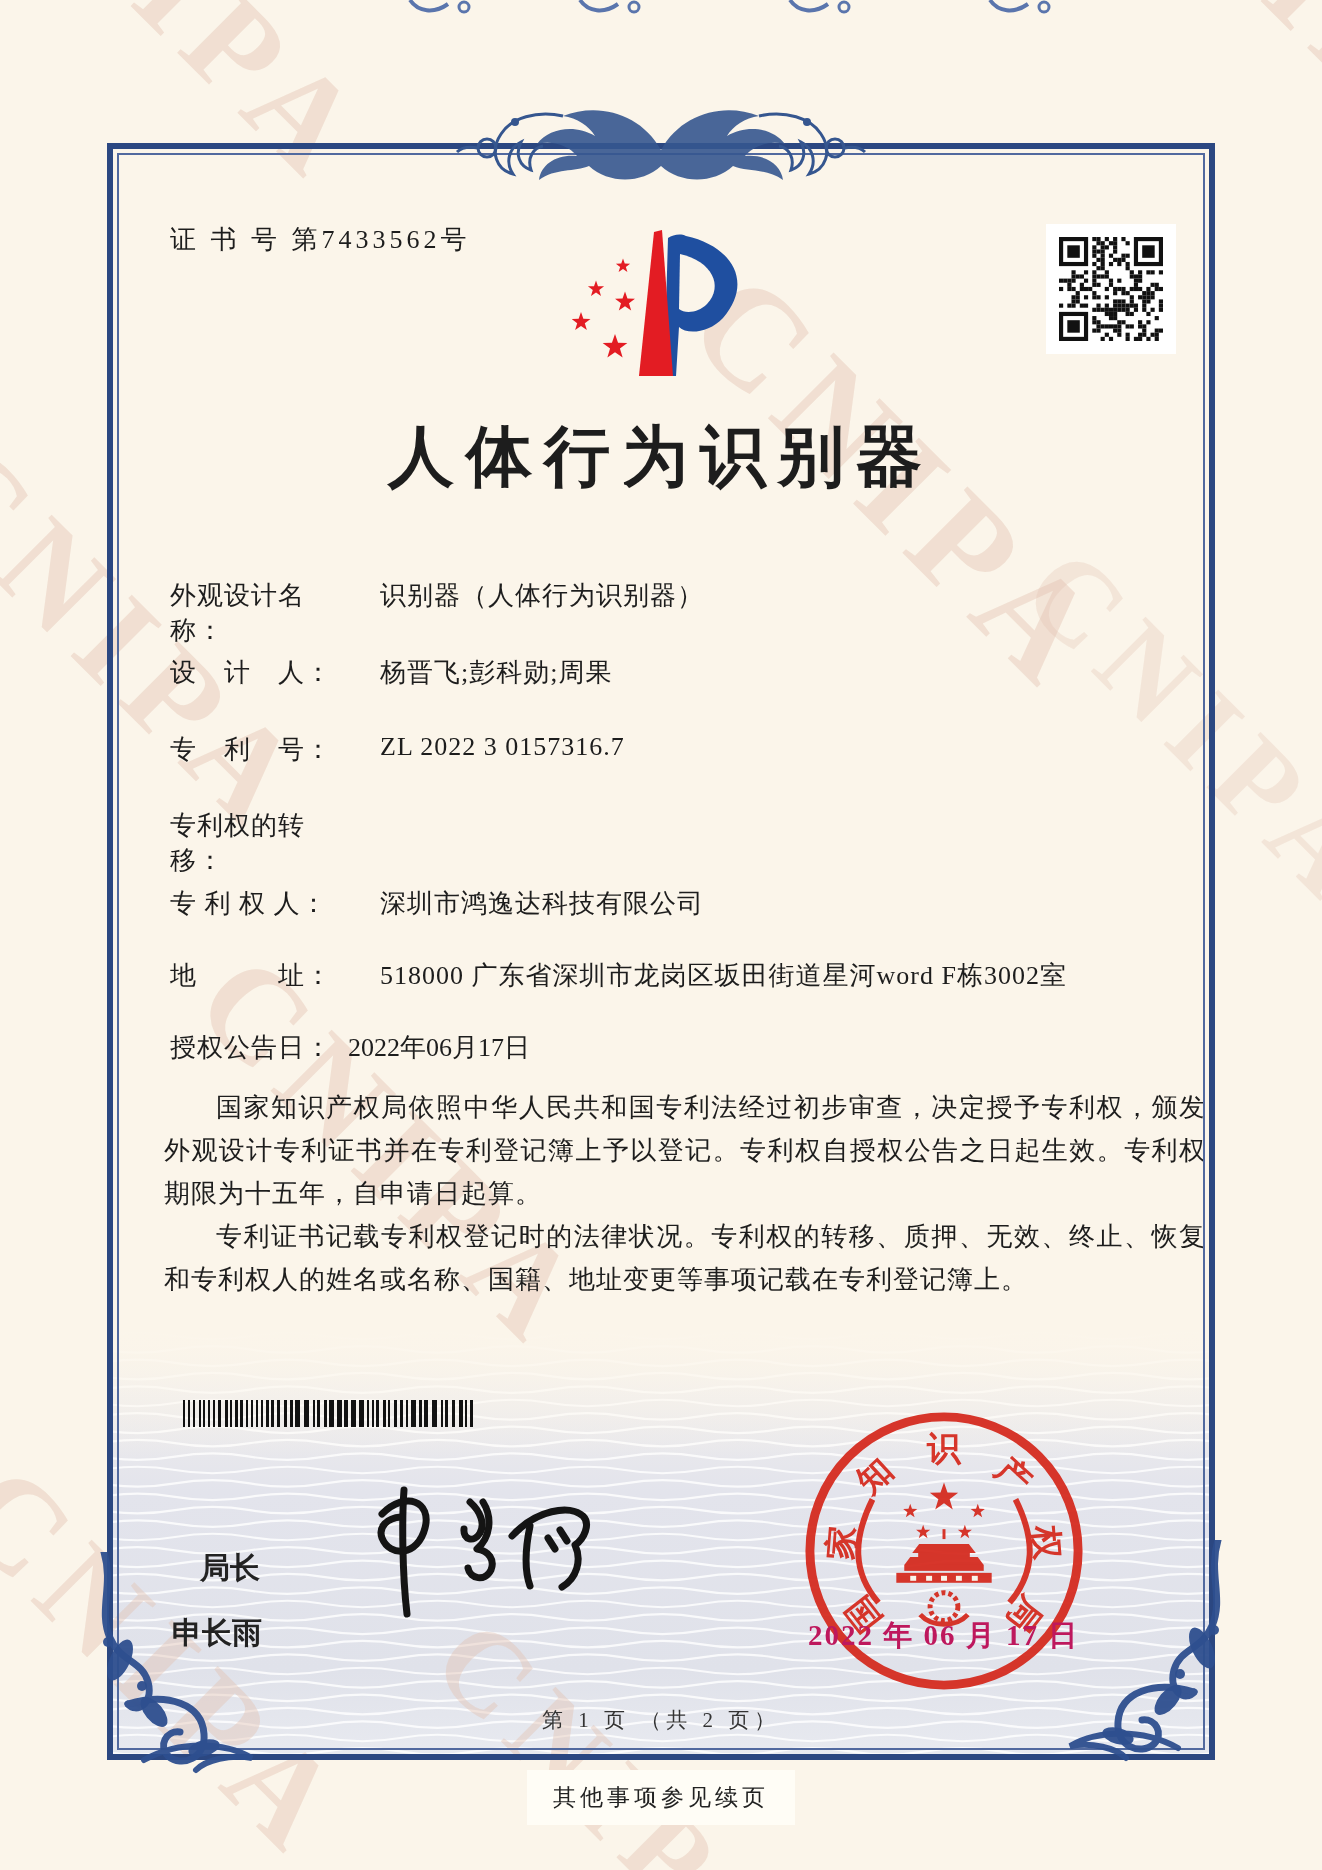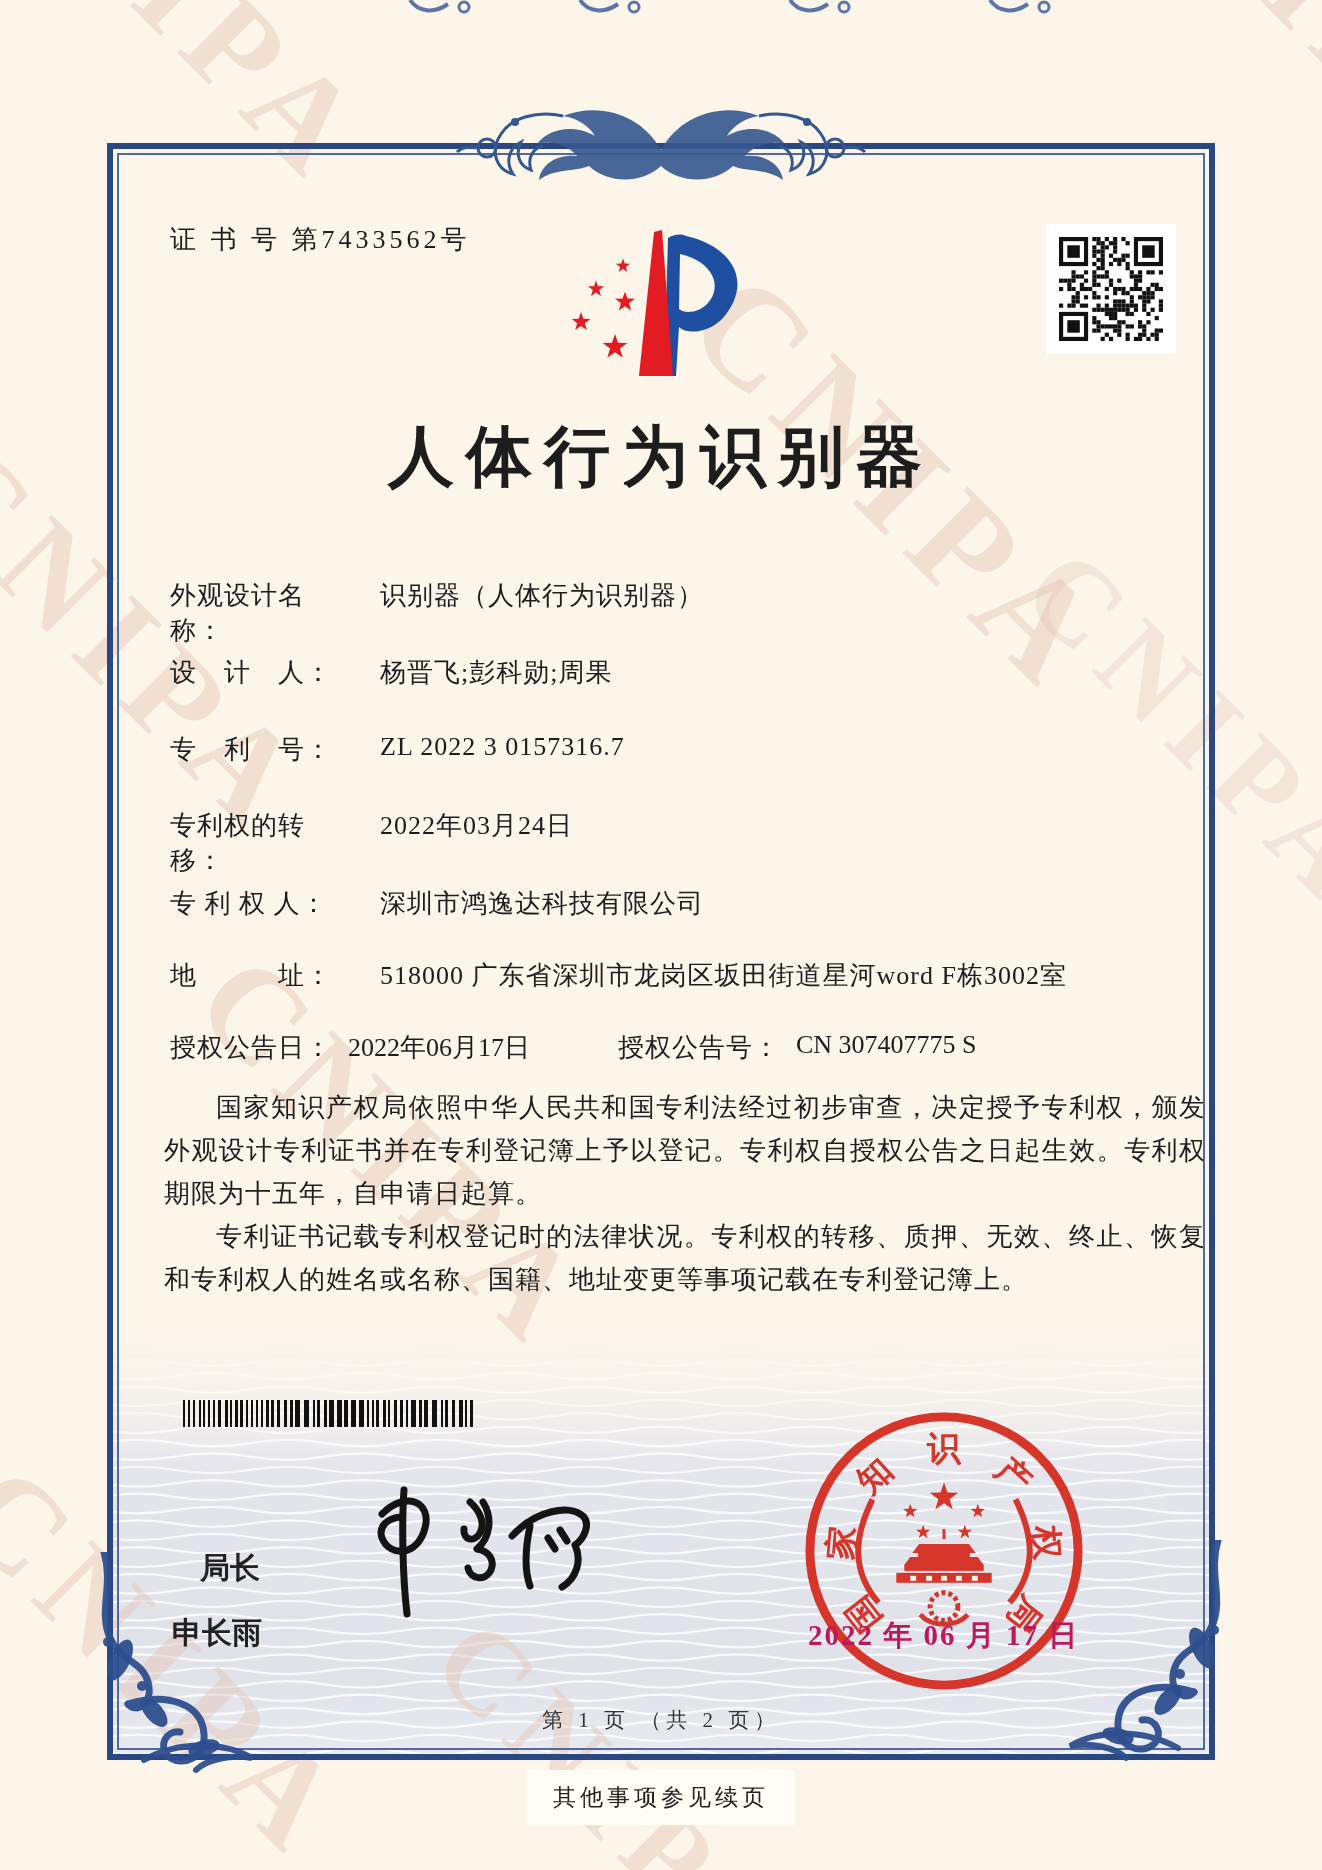--- a/index.html
+++ b/index.html
@@ -445,37 +445,32 @@
   <div class="row" style="top:655px">
     <span class="lab">设　计　人：</span>
     <span class="val">杨晋飞;彭科勋;周果</span>
   </div>
   <div class="row" style="top:732px">
     <span class="lab">专　利　号：</span>
     <span class="val">ZL 2022 3 0157316.7</span>
   </div>
   <div class="row" style="top:808px">
     <span class="lab">专利权的转移：</span>
-    <span class="val">2022年03月24日</span>
   </div>
   <div class="row" style="top:886px">
     <span class="lab">专 利 权 人：</span>
     <span class="val">深圳市鸿逸达科技有限公司</span>
   </div>
   <div class="row addr" style="top:958px">
     <span class="lab">地　　　址：</span>
     <span class="val">518000 广东省深圳市龙岗区坂田街道星河word F栋3002室</span>
   </div>
   <div class="row" style="top:1030px">
     <span class="lab">授权公告日：</span>
     <span>2022年06月17日</span>
-    <span class="grant2">
-      <span class="lab">授权公告号：</span>
-      <span>CN 307407775 S</span>
-    </span>
   </div>
 
   <div class="paras">
     <p>国家知识产权局依照中华人民共和国专利法经过初步审查，决定授予专利权，颁发外观设计专利证书并在专利登记簿上予以登记。专利权自授权公告之日起生效。专利权期限为十五年，自申请日起算。</p>
     <p>专利证书记载专利权登记时的法律状况。专利权的转移、质押、无效、终止、恢复和专利权人的姓名或名称、国籍、地址变更等事项记载在专利登记簿上。</p>
   </div>
 
   <svg class="barcode" id="barcode" width="292" height="27" viewBox="0 0 292 27">
       <rect x="0" y="0" width="2" height="27" fill="#111"></rect>
       <rect x="5" y="0" width="2" height="27" fill="#111"></rect>

